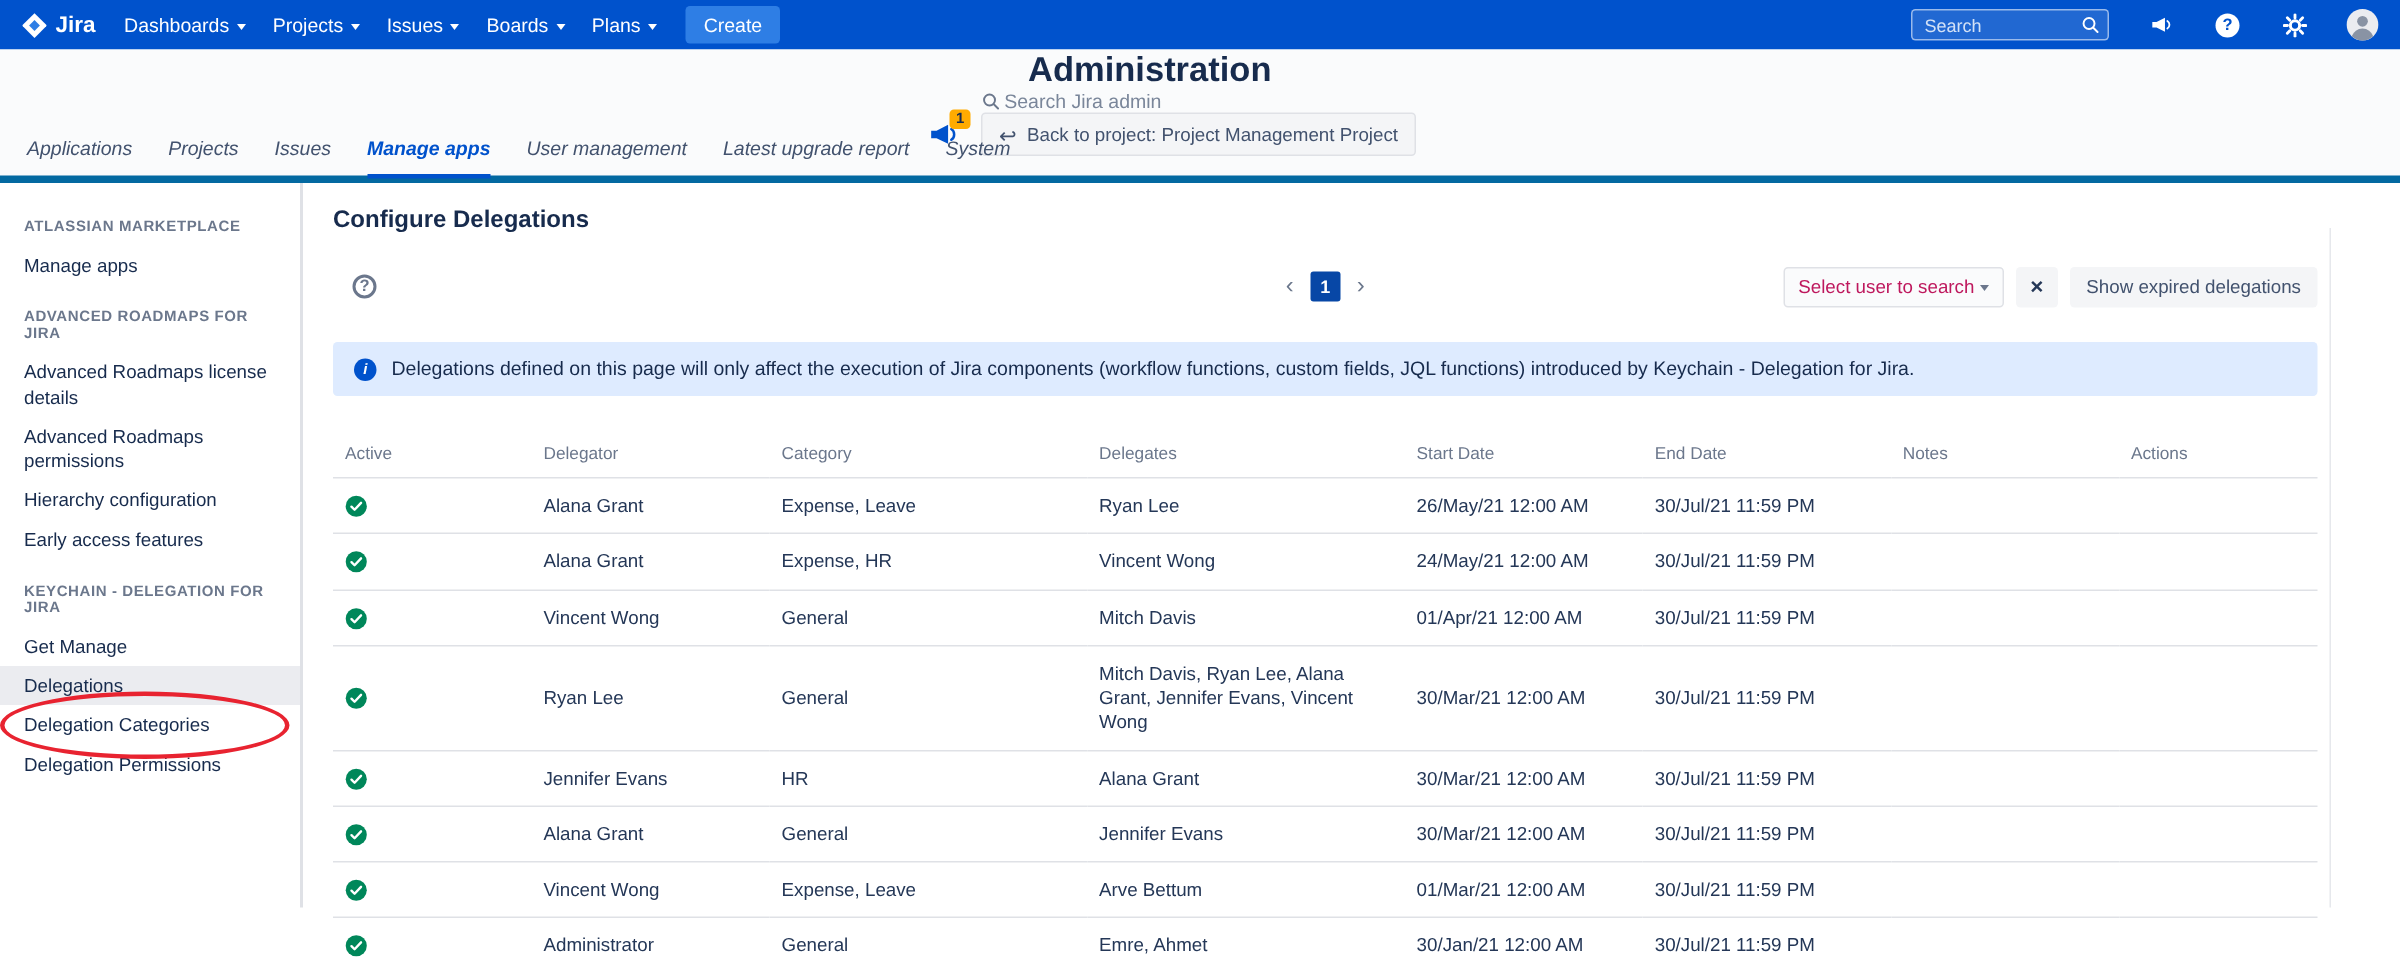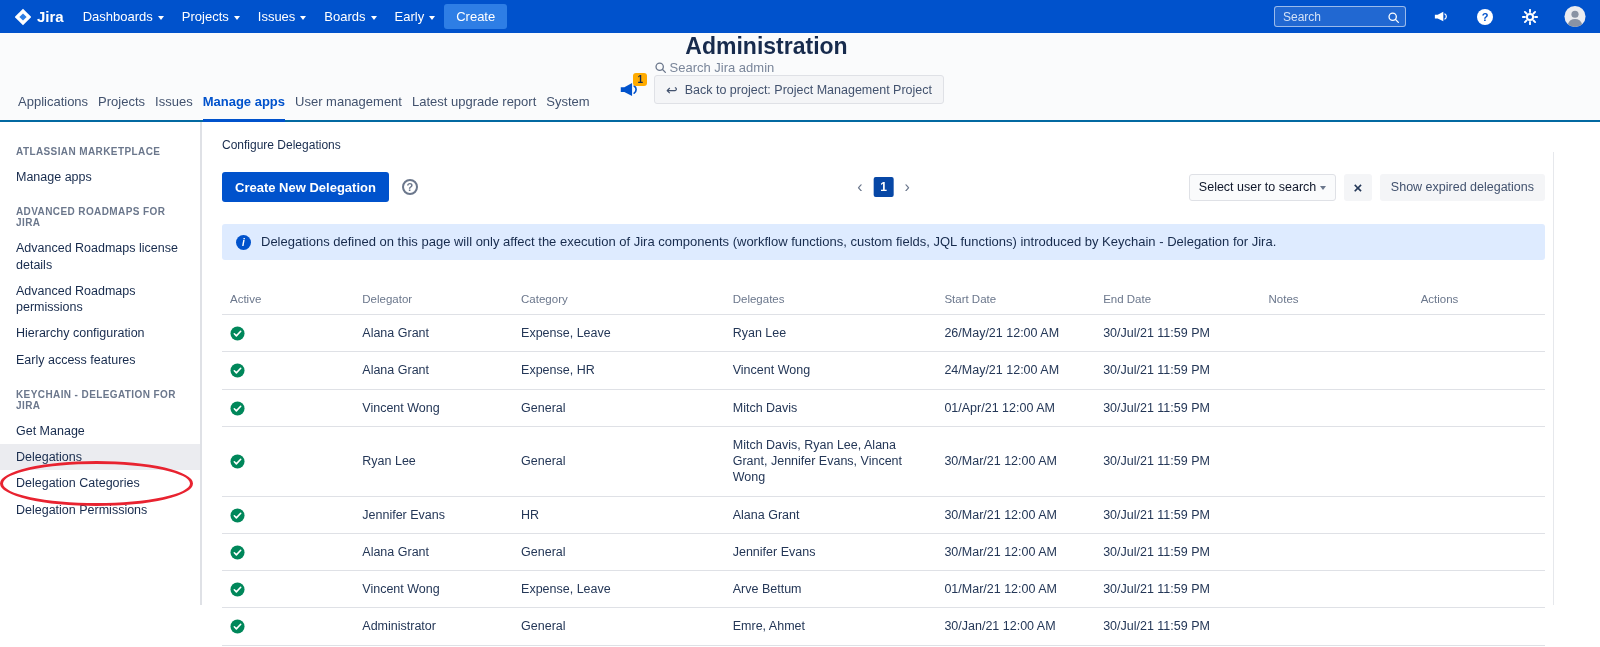--- a/index.html
+++ b/index.html
@@ -17,21 +17,21 @@
     display: flex; align-items: center; justify-content: space-between;
     padding: 0 14px; color: #fff;
   }
   .nav-left { display: flex; align-items: center; }
   .brand { display: flex; align-items: center; gap: 5px; font-weight: bold; font-size: 15px; padding: 0 10px 0 0; cursor: pointer; }
   .nav-menus { display: flex; align-items: center; }
   .nav-item { font-size: 13px; padding: 0 9px; height: 33px; display: flex; align-items: center; gap: 5px; cursor: pointer; }
   .tri { display: inline-block; width: 0; height: 0; border-left: 3.5px solid transparent; border-right: 3.5px solid transparent; border-top: 4px solid currentColor; margin-top: 2px; }
   .create-btn {
     background: var(--create-btn-bg, #2E7EE5); color: #fff; border: none; border-radius: 3px;
-    font-size: 13px; font-family: inherit; padding: 5px 12px; cursor: pointer;
+    font-size: 13px; font-family: inherit; padding: 5px 12px; margin-left: 10px; cursor: pointer;
   }
   .nav-right { display: flex; align-items: center; gap: 23px; }
   .nav-search { position: relative; display: flex; align-items: center; }
   .nav-search input {
     width: 132px; height: 21px; background: rgba(255,255,255,0.13);
     border: 1px solid rgba(255,255,255,0.55); border-radius: 3px;
     color: #fff; font-size: 12px; padding: 0 24px 0 8px; font-family: inherit; outline: none;
   }
   .nav-search input::placeholder { color: rgba(255,255,255,0.8); }
   .nav-search .mag { position: absolute; right: 6px; top: 4px; }
@@ -51,57 +51,57 @@
     background: var(--badge-orange, #FFAB00); color: #172B4D;
     font-size: 10px; font-weight: bold; border-radius: 3px; padding: 1px 4px; line-height: 11px;
   }
   .back-btn {
     background: #F4F5F7; border: 1px solid #DFE1E6; border-radius: 3px;
     height: 29px; padding: 0 11px; font-size: 12.5px; color: #42526E;
     display: flex; align-items: center; gap: 7px; cursor: pointer; font-family: inherit;
   }
   .back-arrow { font-size: 14px; line-height: 1; color: #42526E; }
   
-  .tabs { display: flex; gap: 10px; padding: 0 18px; border-bottom: 2px solid #0369a1; height: 33px; align-items: flex-end; }
+  .tabs { display: flex; gap: 24px; padding: 0 18px; border-bottom: 5px solid #0369a1; height: 33px; align-items: flex-end; font-style: italic; }
   .tab { font-size: 13px; color: #42526E; padding-bottom: 10px; cursor: pointer; border-bottom: 3px solid transparent; margin-bottom: -2px; white-space: nowrap; }
   .tab.active { color: var(--accent, #0052CC); font-weight: bold; border-bottom-color: var(--accent, #0052CC); }
   
   .content { display: flex; height: 483px; }
   .sidebar { width: 202px; flex-shrink: 0; border-right: 2px solid #DFE1E6; position: relative; padding-top: 8px; }
   .sb-sec-title { font-size: 10px; font-weight: bold; color: #6B778C; letter-spacing: 0.4px; padding: 16px 16px 7px; }
   .sb-item { font-size: 12.5px; color: #172B4D; padding: 5px 16px; cursor: pointer; line-height: 1.3; }
   .sb-item.selected { background: var(--selected-bg, #EBECF0); font-weight: normal; }
   .annotation-ellipse {
     position: absolute; left: 0; width: 193px; height: 45px;
     border: 3px solid var(--annotation-red, #E82330); border-radius: 50%;
     pointer-events: none; z-index: 3;
   }
   
   .main { flex: 1; padding: 16px 55px 0 20px; position: relative; }
-  .main h2 { font-size: 12px; font-weight: 400; color: #172B4D; margin-bottom: 20px; }
+  .main h2 { font-size: 16px; font-weight: 700; color: #172B4D; margin-bottom: 20px; }
   .toolbar { position: relative; display: flex; align-items: center; height: 30px; margin-bottom: 22px; }
   .btn-primary {
     background: var(--accent, #0052CC); color: #fff; font-weight: 600; font-size: 13px;
     border: none; border-radius: 3px; height: 30px; padding: 0 13px; cursor: pointer; font-family: inherit;
   }
   .help-circle {
     width: 16px; height: 16px; border: 2px solid #6B778C; border-radius: 50%; color: #6B778C;
     font-size: 11px; font-weight: bold; display: inline-flex; align-items: center; justify-content: center;
     margin-left: 13px; cursor: pointer;
   }
   .pagination { position: absolute; left: 50%; transform: translateX(-50%); display: flex; align-items: center; gap: 11px; }
   .pg-arrow { color: #6B778C; font-size: 16px; cursor: pointer; line-height: 1; }
   .pg-cur {
     background: #0747A6; color: #fff; font-size: 12px; font-weight: bold;
     width: 20px; height: 20px; display: flex; align-items: center; justify-content: center; border-radius: 2px;
   }
   .filters { margin-left: auto; display: flex; align-items: center; gap: 8px; }
   .select {
     width: 147px; height: 27px; background: #FAFBFC; border: 1px solid #DFE1E6; border-radius: 3px;
-    color: #0f172a; font-size: 12.5px; display: flex; align-items: center; justify-content: space-between;
+    color: #be185d; font-size: 12.5px; display: flex; align-items: center; justify-content: space-between;
     padding: 0 9px; cursor: pointer;
   }
   .select .tri { color: #6B778C; }
   .gray-btn {
     background: #F4F5F7; border: none; border-radius: 3px; height: 27px; color: #42526E;
     font-size: 12.5px; padding: 0 11px; cursor: pointer; font-family: inherit;
   }
   .x-btn { font-weight: bold; font-size: 15px; width: 28px; padding: 0; color: #253858; }
   .banner {
     background: var(--banner-bg, #DEEBFF); border-radius: 3px; padding: 10px 14px;
@@ -150,21 +150,21 @@
           </div>
           <div class="nav-item">
             <span>Issues</span>
             <span class="tri"></span>
           </div>
           <div class="nav-item">
             <span>Boards</span>
             <span class="tri"></span>
           </div>
           <div class="nav-item">
-            <span>Early</span>
+            <span>Plans</span>
             <span class="tri"></span>
           </div>
         </div>
       <button class="create-btn">Create</button>
     </div>
     <div class="nav-right">
       <div class="nav-search">
         <input placeholder="Search" style="">
         <span class="mag">
           <svg width="13" height="13" viewBox="0 0 16 16">
@@ -261,21 +261,20 @@
         <div class="annotation-ellipse" style="top: 339px;"></div>
         <div class="sb-item">Delegation Categories</div>
         <div class="sb-item">Delegation Permissions</div>
       </aside>
 
     <main class="main">
       <div class="edge-line"></div>
       <h2>Configure Delegations</h2>
 
       <div class="toolbar">
-        <button class="btn-primary">Create New Delegation</button>
         <span class="help-circle">?</span>
 
         <div class="pagination">
           <span class="pg-arrow">‹</span>
           <span class="pg-cur">1</span>
           <span class="pg-arrow">›</span>
         </div>
 
         <div class="filters">
           <div class="select">

